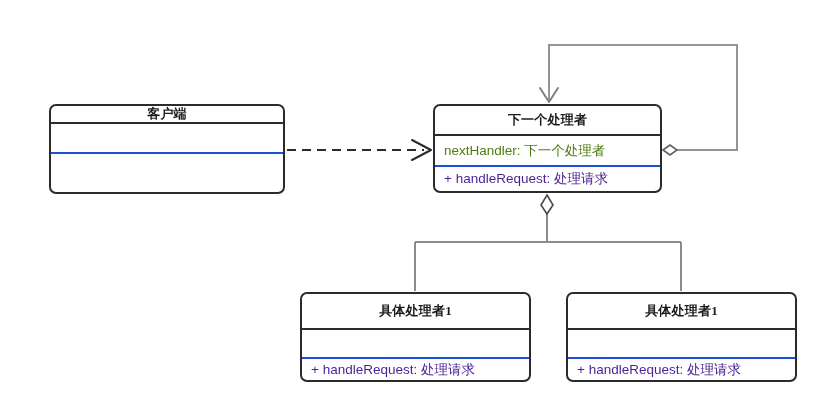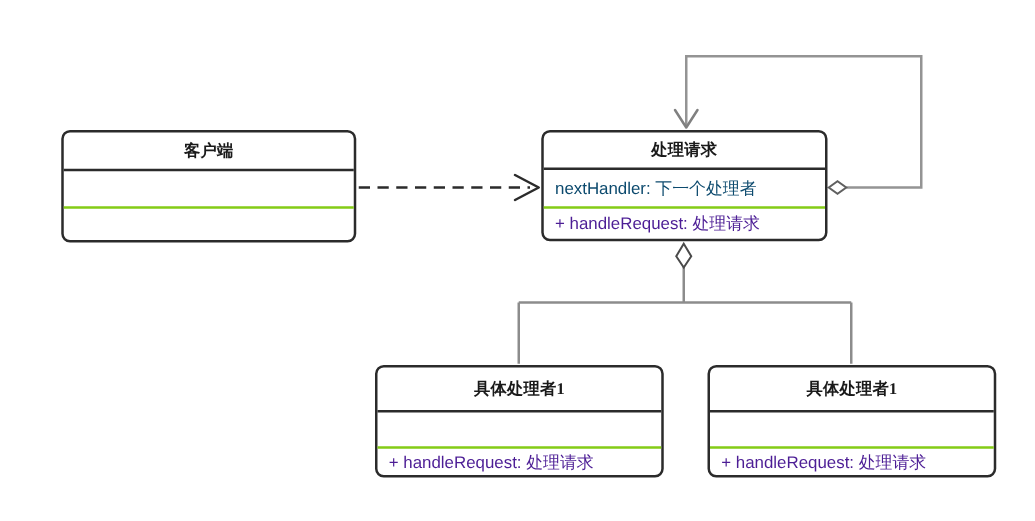--- a/index.html
+++ b/index.html
@@ -43,41 +43,41 @@
     font-weight: bold;
     color: #1a1a1a;
     border-bottom: 2px solid #2b2b2b;
     letter-spacing: 0.2px;
   }
   .uml-attrs {
     box-sizing: border-box;
     display: flex;
     align-items: center;
     font-size: 13.5px;
-    color: #0c4a6e;
-    border-bottom: 2px solid #84cc16;
+    color: #4d7c0f;
+    border-bottom: 2px solid #1d4ed8;
     padding-left: 9px;
     white-space: nowrap;
     overflow: hidden;
     text-align: center;
   }
   .uml-ops {
     box-sizing: border-box;
     display: flex;
     align-items: center;
     font-size: 13.5px;
     color: #4c1d95;
     padding-left: 9px;
     white-space: nowrap;
     overflow: hidden;
   }
 
   
   #client-class { left: 49px; top: 104px; width: 236px; height: 90px; }
-  #client-class .uml-name  { height: 31px; }
+  #client-class .uml-name  { height: 18px; }
   #client-class .uml-attrs { height: 30px; }
   #client-class .uml-ops   { flex: 1; }
 
   
   #abstract-handler-class { left: 433px; top: 104px; width: 229px; height: 89px; }
   #abstract-handler-class .uml-name  { height: 30px; }
   #abstract-handler-class .uml-attrs { height: 31px; }
   #abstract-handler-class .uml-ops   { flex: 1; }
 
   
@@ -121,21 +121,21 @@
     </g>
   </svg>
 
   <div class="uml-class" id="client-class">
     <div class="uml-name">客户端</div>
     <div class="uml-attrs"></div>
     <div class="uml-ops"></div>
   </div>
 
   <div class="uml-class" id="abstract-handler-class">
-    <div class="uml-name">处理请求</div>
+    <div class="uml-name">下一个处理者</div>
     <div class="uml-attrs">nextHandler: 下一个处理者</div>
     <div class="uml-ops">+ handleRequest: 处理请求</div>
   </div>
 
   <div class="uml-class concrete" id="concrete-handler-1-class">
     <div class="uml-name">具体处理者1</div>
     <div class="uml-attrs"></div>
     <div class="uml-ops">+ handleRequest: 处理请求</div>
   </div>
 

